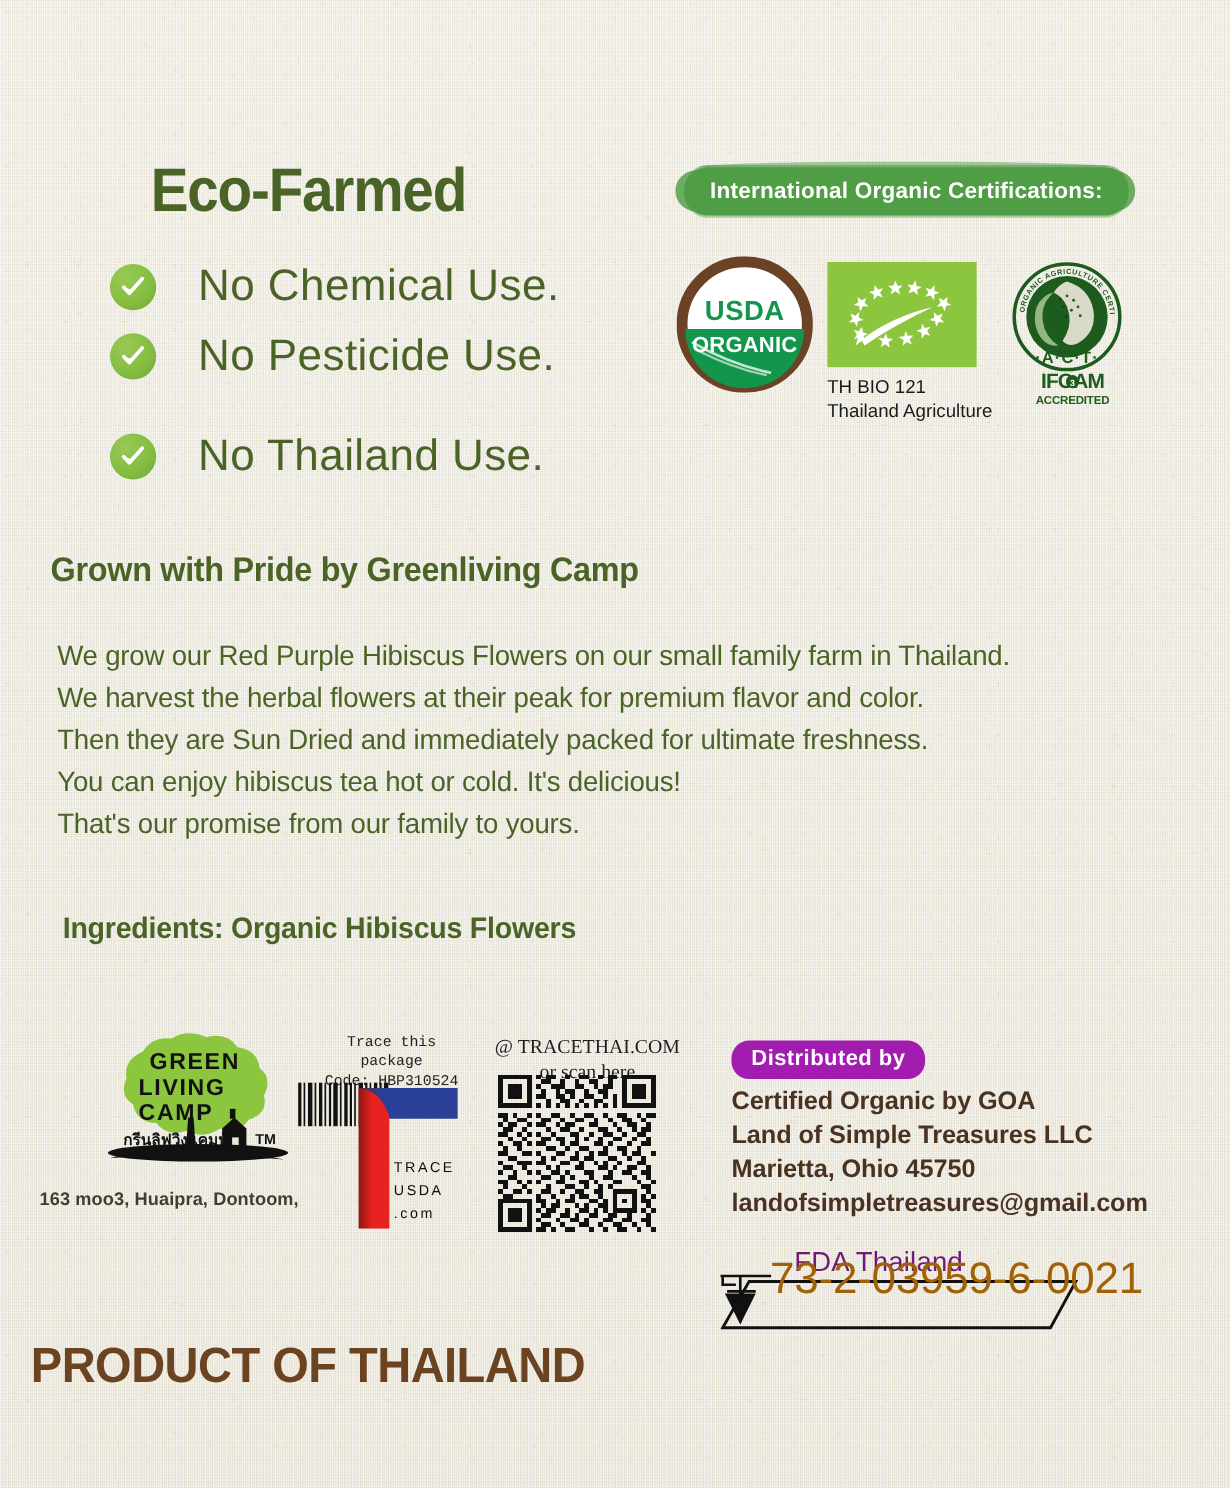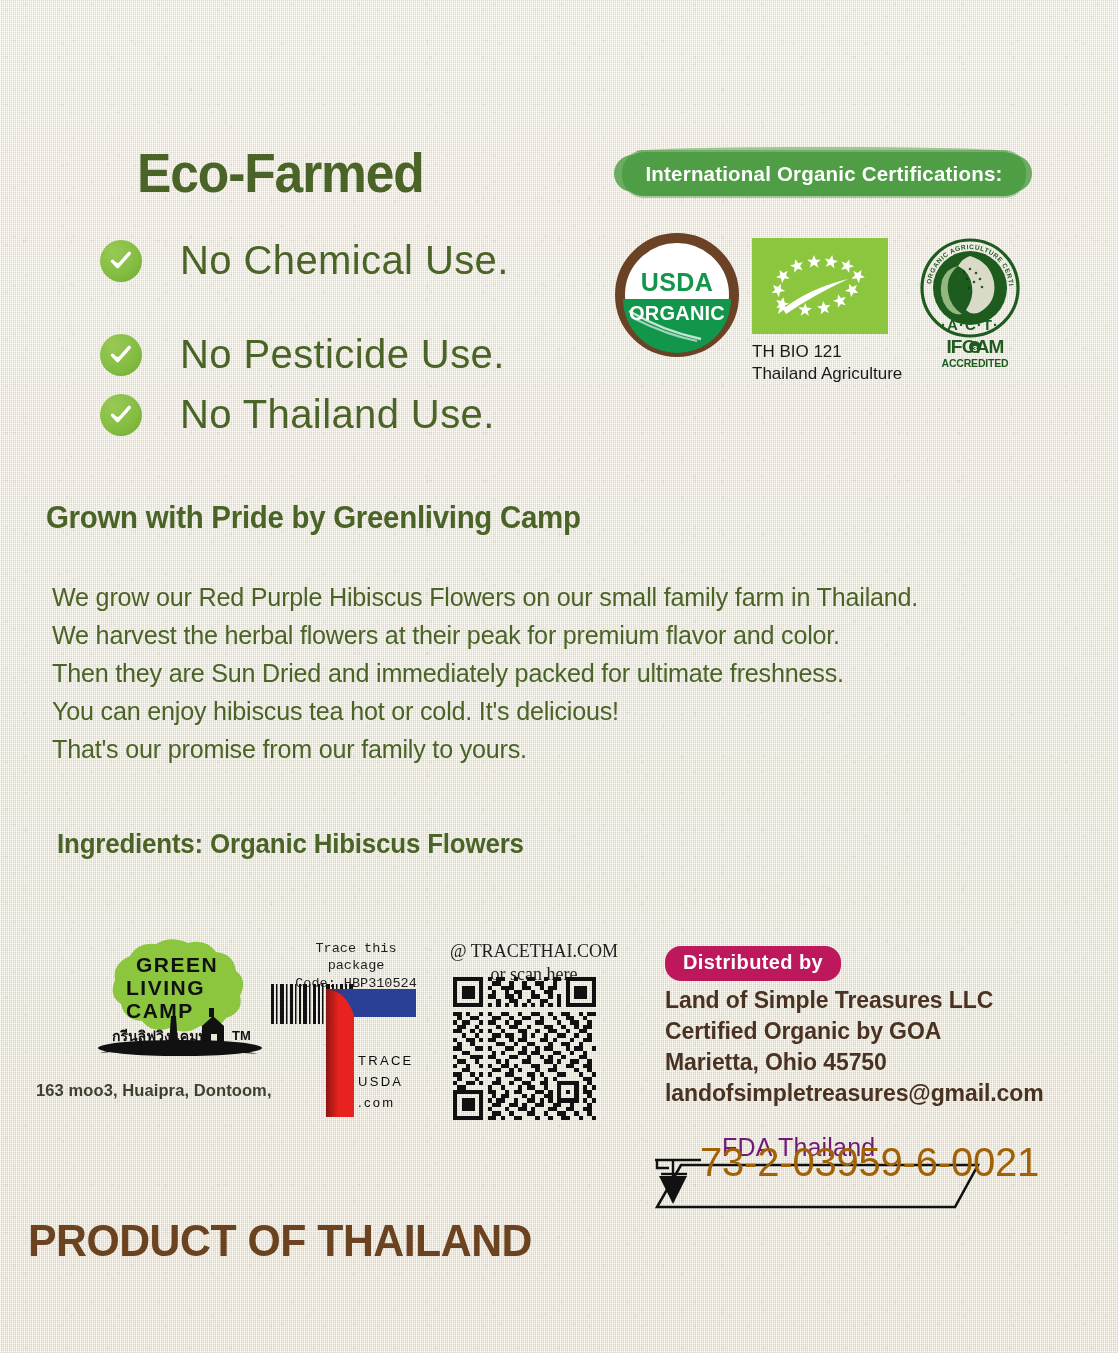--- a/index.html
+++ b/index.html
@@ -59,21 +59,21 @@
   }
 
   .claim-row {
     position: absolute;
     left: 100px;
     display: flex;
     align-items: center;
     gap: 38px;
   }
   #claim-0 { top: 238px; }
-  #claim-1 { top: 332px; }
+  #claim-1 { top: 301px; }
   #claim-2 { top: 392px; }
 
   .check-badge {
     width: 42px; height: 42px;
     border-radius: 50%;
     background: radial-gradient(circle at 33% 28%, #98c955 0%, #84bd41 58%, #6ea634 100%);
     display: flex; align-items: center; justify-content: center;
     flex: none;
   }
   .check-badge svg { display: block; }
@@ -202,21 +202,21 @@
     text-align: center;
     font-family: "Liberation Serif", serif;
     font-size: 18px; color: #1e1e1e; line-height: 1.3;
   }
   #qr-code { left: 442px; top: 977px; width: 165px; height: 143px; }
 
   
   #dist-pill {
     left: 665px; top: 946px;
     padding: 5px 18px 7px 18px;
-    background: #be185d;
+    background: #a21caf;
     border-radius: 16px;
     color: #ffffff;
     font-size: 20px; font-weight: bold;
     letter-spacing: 0.4px;
     display: inline-block;
   }
   #dist-lines {
     left: 665px; top: 985px;
     color: #4a3222;
     font-size: 23px; font-weight: bold;
@@ -770,22 +770,22 @@
         <rect x="25" y="32" width="2" height="1"></rect>
       <rect x="29" y="32" width="1" height="1"></rect>
         <rect x="32" y="32" width="1" height="1"></rect>
     </g>
   </svg>
 </div>
 
 <div class="layer" id="dist-pill">Distributed by</div>
 
 <div class="layer" id="dist-lines">
+  <div>Certified Organic by GOA</div>
   <div>Land of Simple Treasures LLC</div>
-  <div>Certified Organic by GOA</div>
   <div>Marietta, Ohio 45750</div>
   <div>landofsimpletreasures@gmail.com</div>
 </div>
 
 <div class="layer" id="fda-title">FDA Thailand</div>
 
 <div class="layer" id="fda-arrow">
   <svg width="60" height="62" viewBox="0 0 60 62">
     <path d="M2 10 H48" stroke="#111" stroke-width="2.4" fill="none"></path>
     <path d="M4 10 L4 18 L16 18" stroke="#111" stroke-width="2.4" fill="none"></path>

